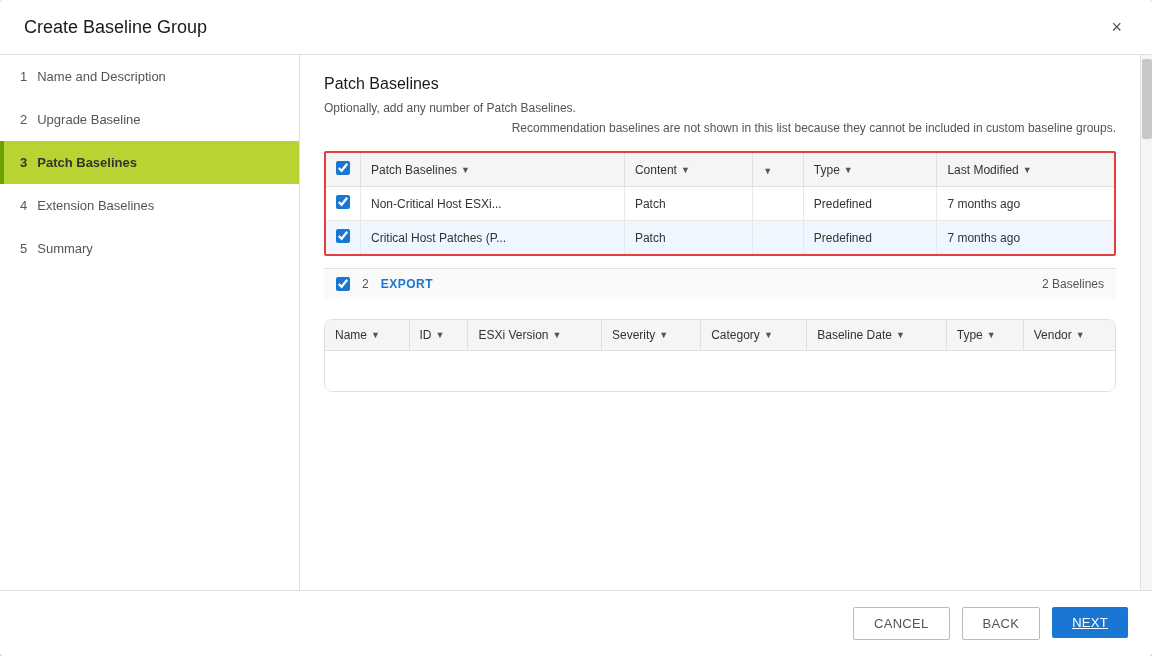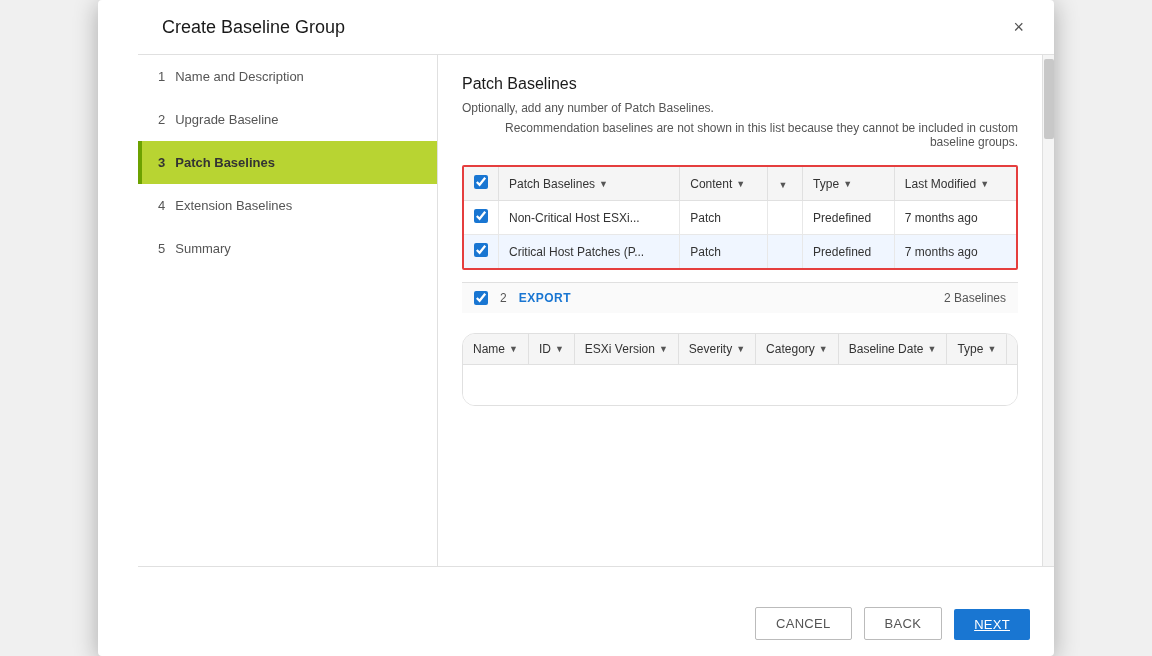--- a/index.html
+++ b/index.html
@@ -7,29 +7,28 @@
       font-family: -apple-system, BlinkMacSystemFont, "Segoe UI", Arial, sans-serif;
       background: #f0f0f0;
       display: flex;
       align-items: center;
       justify-content: center;
       min-height: 100vh;
       font-size: 13px;
       color: #333;
     }
     .dialog {
-      width: 956px;
+      width: 1152px;
       height: 656px;
       background: #fff;
       border-radius: 4px;
       box-shadow: 0 4px 24px rgba(0,0,0,0.3);
       display: flex;
       flex-direction: column;
       overflow: hidden;
-      padding-left: 40px;
     }
     .dialog-header {
       display: flex;
       align-items: center;
       justify-content: space-between;
       padding: 16px 24px;
       border-bottom: 1px solid #e0e0e0;
       flex-shrink: 0;
     }
     .dialog-title {
@@ -197,27 +196,27 @@
       letter-spacing: 0.5px;
     }
     .baselines-count {
       margin-left: auto;
       font-size: 12px;
       color: #555;
     }
     
     .patches-table-wrapper {
       border: 1px solid #e0e0e0;
-      border-radius: 13px;
+      border-radius: 8px;
       overflow: hidden;
     }
     
     .dialog-footer {
       display: flex;
-      align-items: flex-end;
+      align-items: flex-start;
       justify-content: flex-end;
       padding: 16px 24px;
       border-top: 1px solid #e0e0e0;
       gap: 12px;
       flex-shrink: 0;
     }
     .btn {
       padding: 8px 20px;
       border-radius: 2px;
       font-size: 13px;
@@ -228,21 +227,20 @@
     }
     .btn-cancel {
       background: #fff;
       border: 1px solid #bbb;
       color: #555;
     }
     .btn-back {
       background: #fff;
       border: 1px solid #bbb;
       color: #555;
-      margin-top: 24px;
     }
     .btn-next {
       background: #1976d2;
       color: #fff;
       text-decoration: underline;
     }
     
     .scrollbar-track {
       width: 12px;
       background: #f5f5f5;

